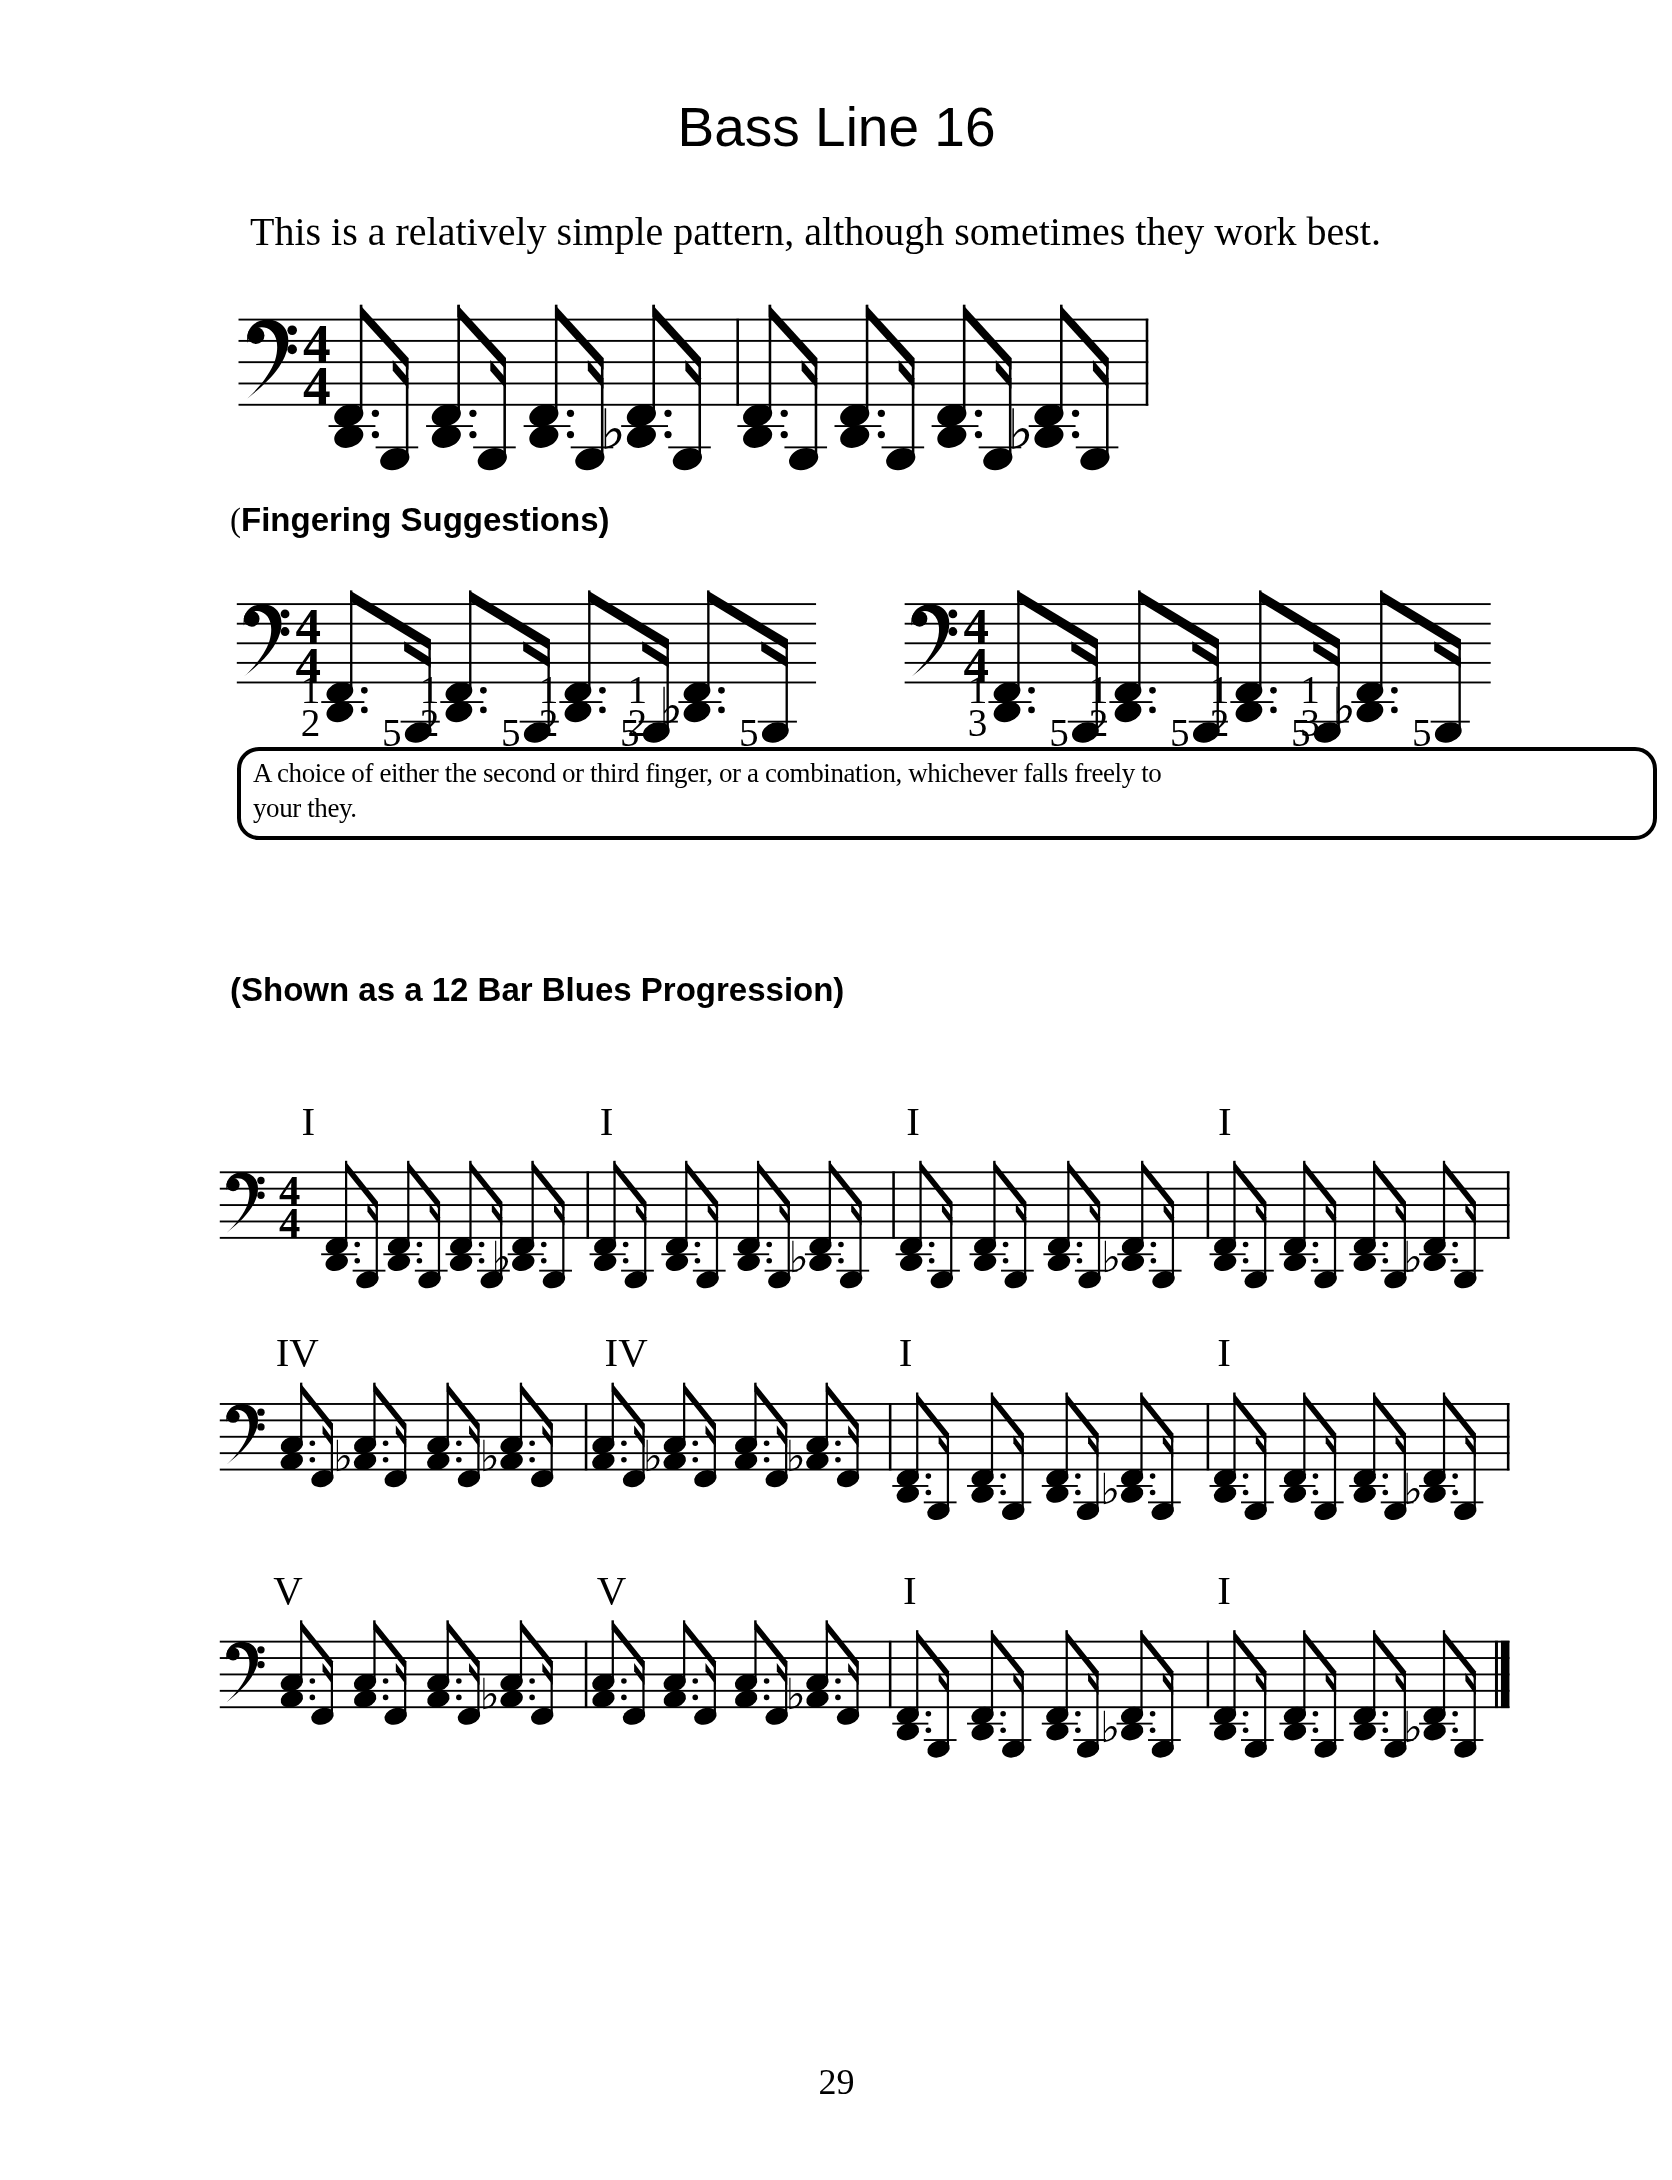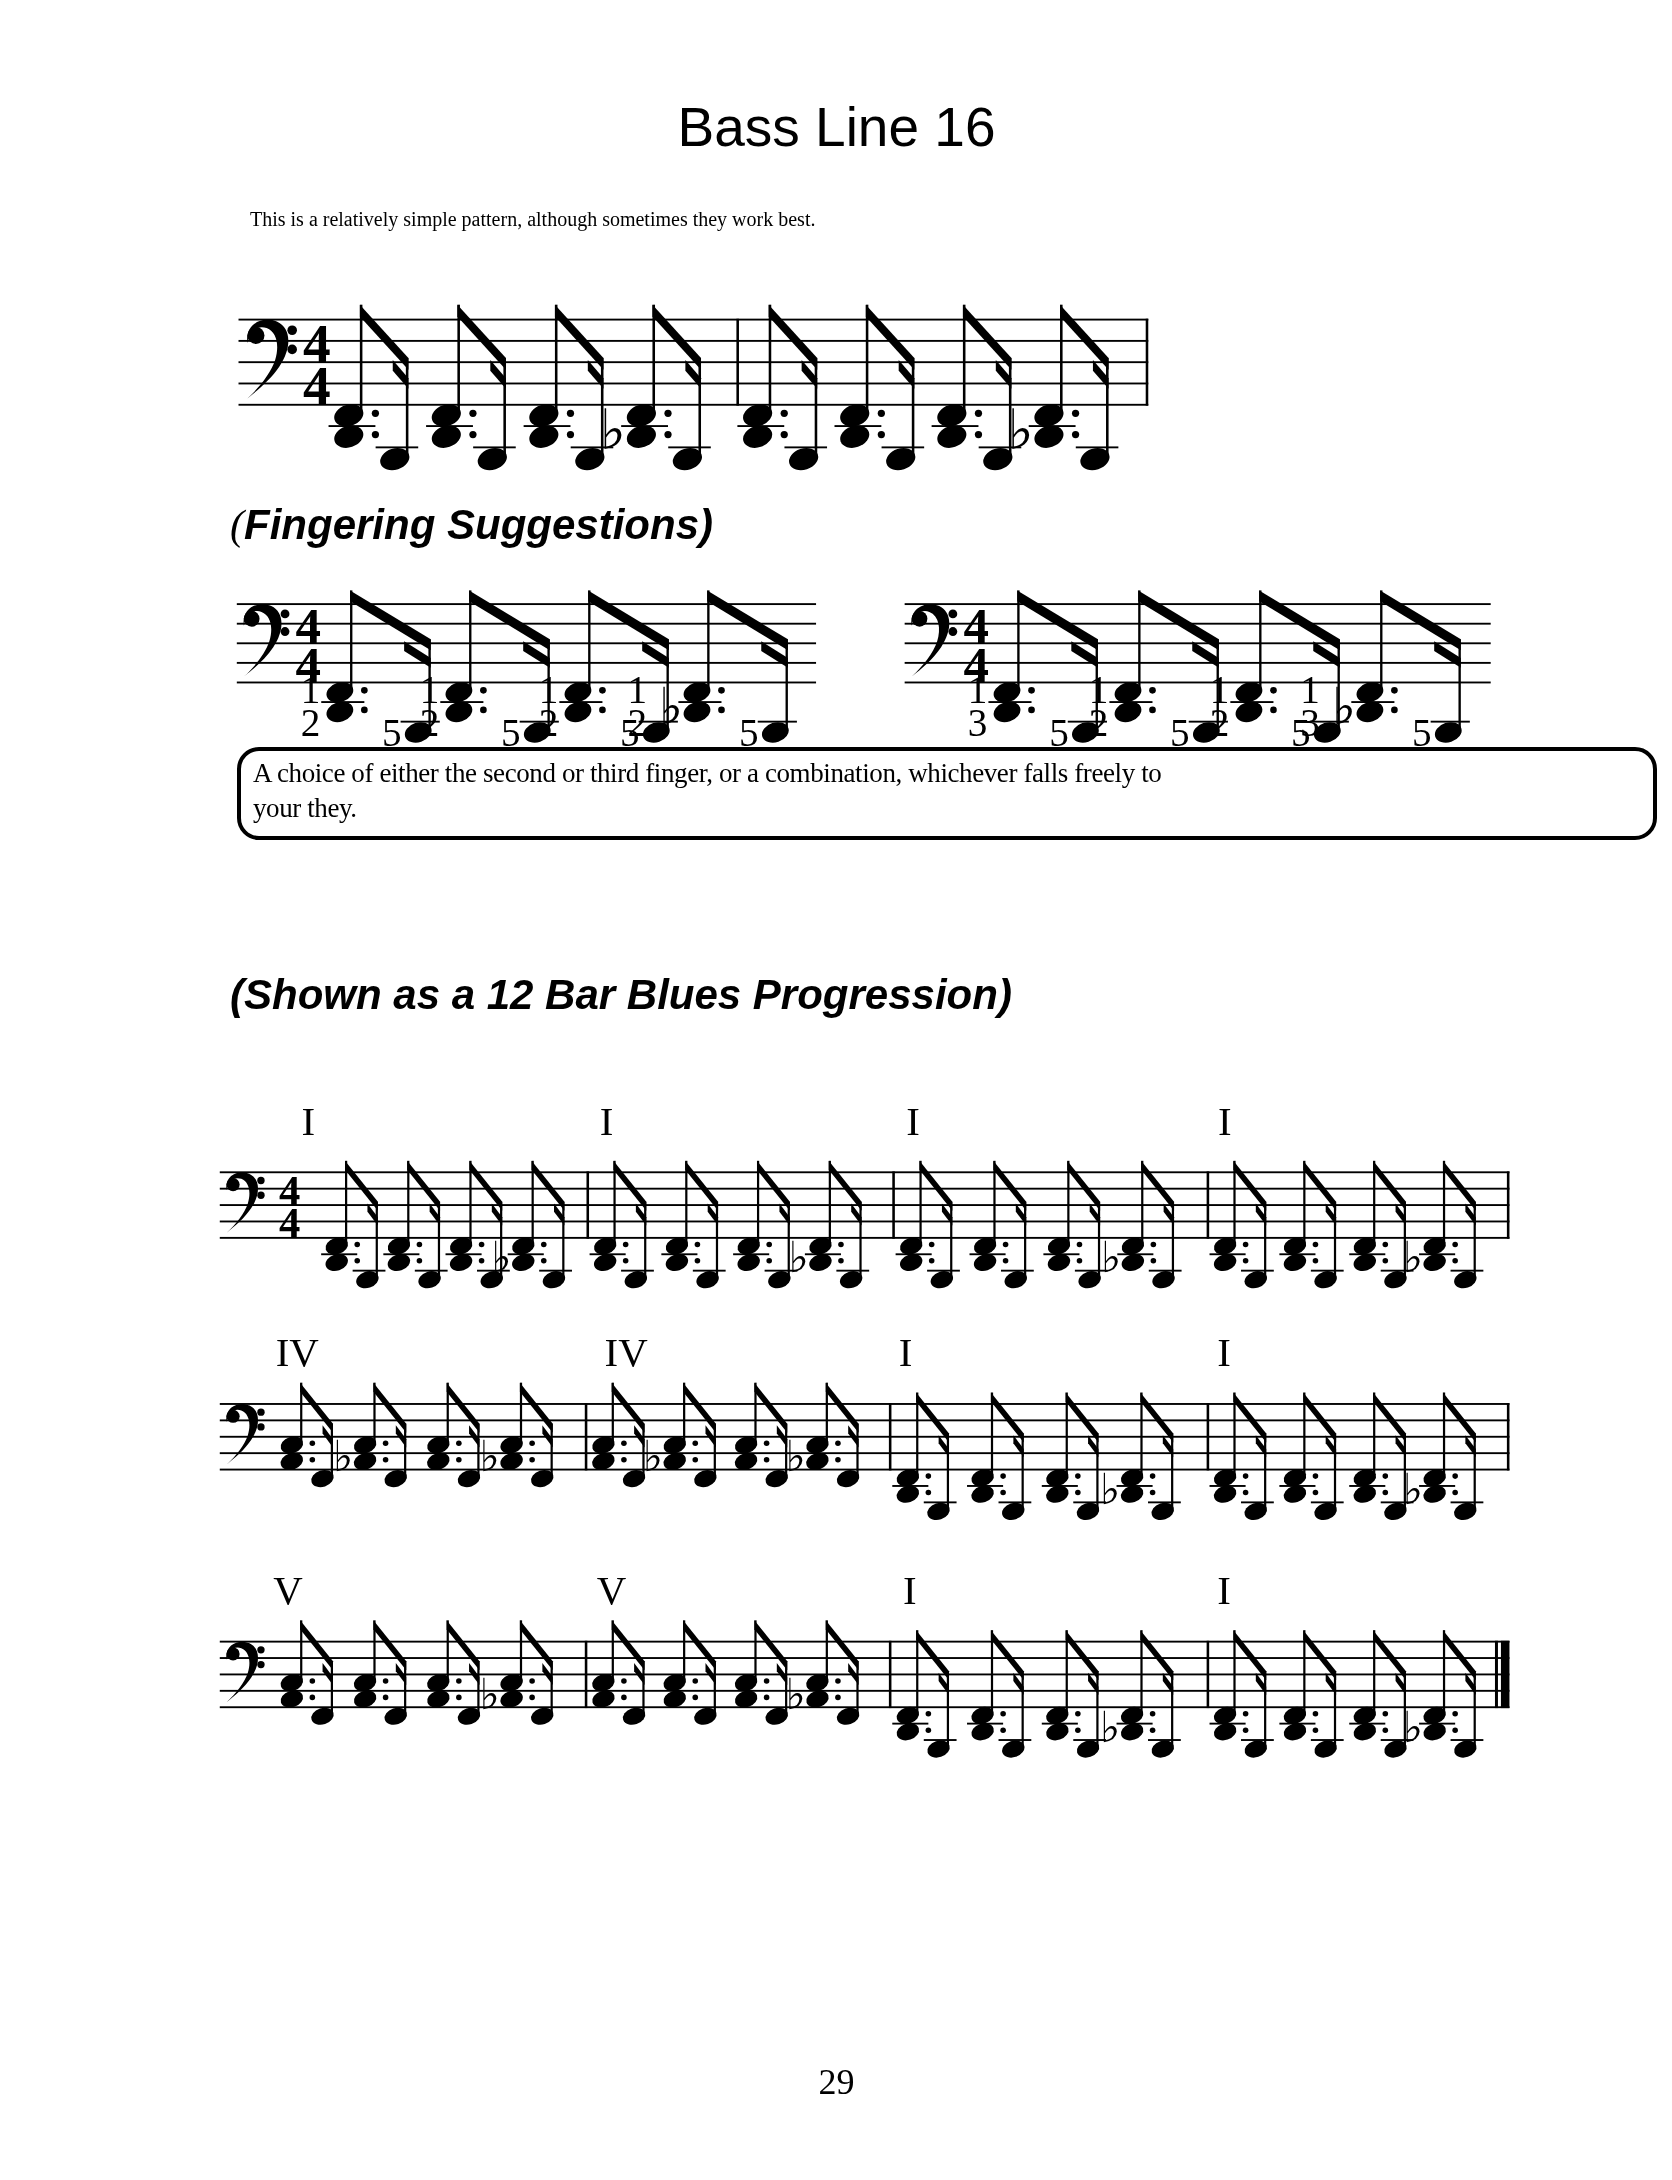--- a/index.html
+++ b/index.html
@@ -1,21 +1,21 @@
 <!DOCTYPE html>
 <html style="font-size:13.6px"><head>
 <meta charset="utf-8">
 <style>
   html,body{margin:0;padding:0;background:#fff;}
   body{width:1673px;height:2181px;position:relative;font-family:"Liberation Serif",serif;color:#000;}
   .page{position:absolute;inset:0;background:#fff;overflow:hidden;}
   .title{position:absolute;top:95px;left:0;right:0;text-align:center;
          font-family:"Liberation Sans",sans-serif;font-weight:normal;font-size:55px;}
-  .intro{position:absolute;top:208px;left:250px;font-size:20px;white-space:nowrap;}
-  .heading{position:absolute;font-family:"Liberation Sans",sans-serif;font-weight:bold;font-size:42px;white-space:nowrap;font-style:italic;}
+  .intro{position:absolute;top:208px;left:250px;font-size:40px;white-space:nowrap;}
+  .heading{position:absolute;font-family:"Liberation Sans",sans-serif;font-weight:bold;font-size:33px;white-space:nowrap;}
   .h-fing{top:501px;left:230px;}
   .h-blues{top:971px;left:230px;}
   .h-fing .paren{font-weight:normal;font-family:"Liberation Serif",serif;}
   .notebox{position:absolute;top:747px;left:237px;width:1420px;box-sizing:border-box;
            border:4.3px solid #000;border-radius:22px;padding:5.1px 12px 10.2px 12px;
            font-size:27px;line-height:1.30;letter-spacing:-0.4px;}
   .notebox .bline{white-space:nowrap;}
   .pageno{position:absolute;top:2061px;left:0;right:0;text-align:center;font-size:36px;}
   svg.canvas{position:absolute;left:0;top:0;}
 </style>

